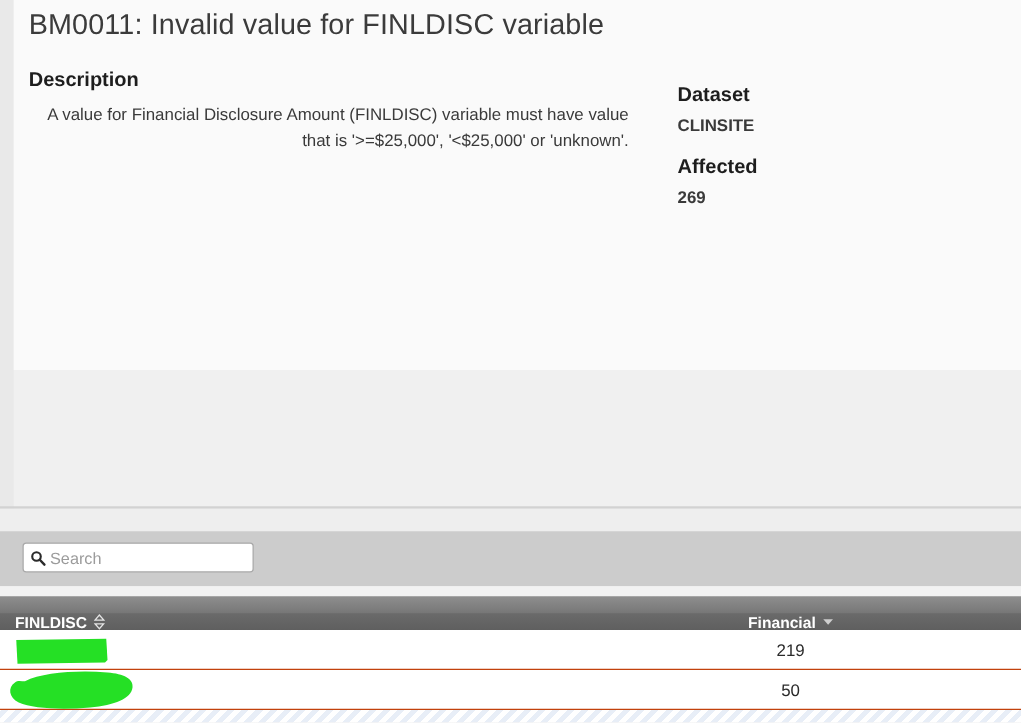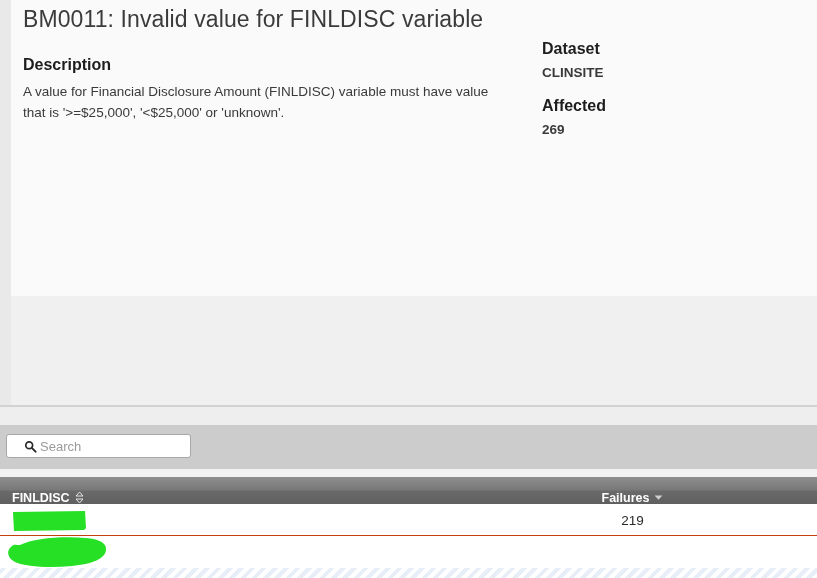--- a/index.html
+++ b/index.html
@@ -60,24 +60,25 @@
     left: 12px; top: 56px;
     width: 490px;
   }
   #desc-label { margin: 0 0 7px 0; }
   #desc-text {
     font-size: 13.5px;
     color: #3a3a3a;
     line-height: 21px;
     margin: 0;
     width: 480px;
-  }
-
-  
-  #meta-col-a { position: absolute; left: 531px; top: 40px; }
+    text-align: right;
+  }
+
+  
+  #meta-col-a { position: absolute; left: 531px; top: 68px; }
   #meta-col-b { position: absolute; left: 705px; top: 56px; }
   .meta-group { margin-bottom: 17px; }
   .meta-group .field-label { display: block; margin-bottom: 7px; }
   .meta-group .field-value { display: block; }
   .impact-medium { color: #e5a33c; }
 
   
   #panel-divider {
     position: absolute;
     left: 0; top: 405px;
@@ -93,28 +94,28 @@
 
   
   #table-toolbar {
     position: absolute;
     left: 0; top: 425px;
     width: 817px; height: 44px;
     background: #cccccc;
   }
   #search-wrap {
     position: absolute;
-    left: 6px; top: 434px;
+    left: 18px; top: 434px;
     width: 185px; height: 24px;
     background: #ffffff;
     border: 1px solid #a8a8a8;
     border-radius: 3px;
     display: flex;
     align-items: center;
-    padding: 0 16px;
+    padding: 0 4px;
     box-sizing: border-box;
   }
   #search-icon {
     width: 14px; height: 16px;
     margin-right: 3px;
     flex: 0 0 auto;
     display: flex;
     align-items: center;
     justify-content: center;
   }
@@ -258,33 +259,37 @@
   <div class="th" id="th-finldisc">
     <span>FINLDISC</span>
     <span class="sort-icon">
       <svg width="9" height="13" viewBox="0 0 9 13">
         <path d="M4.5 1 L8 5 L1 5 Z" fill="none" stroke="#e4e4e4" stroke-width="1"></path>
         <path d="M4.5 12 L8 8 L1 8 Z" fill="none" stroke="#e4e4e4" stroke-width="1"></path>
       </svg>
     </span>
   </div>
   <div class="th" id="th-failures">
-    <span>Failures</span>
+    <span>Financial</span>
     <span class="sort-icon">
       <svg width="9" height="7" viewBox="0 0 9 7">
         <path d="M0.6 1.4 L8.4 1.4 L4.5 5.8 Z" fill="#cfcfcf"></path>
       </svg>
     </span>
   </div>
 </div>
 
 <div id="table-body">
   <div class="t-row">
     <div class="cell-name">&lt;$25,000</div>
     <div class="cell-value">219</div>
+  </div>
+  <div class="t-row">
+    <div class="cell-name">&gt;= $25,000</div>
+    <div class="cell-value">50</div>
   </div>
 </div>
 
 <div id="table-footer-stripes"></div>
 
 <svg id="annot-layer" viewBox="0 0 817 578">
 
   <path d="M13,512 L85,511 L86,528 L84,530 L14,531 Z" fill="#25e025"></path>
 
   <path d="M20,545

